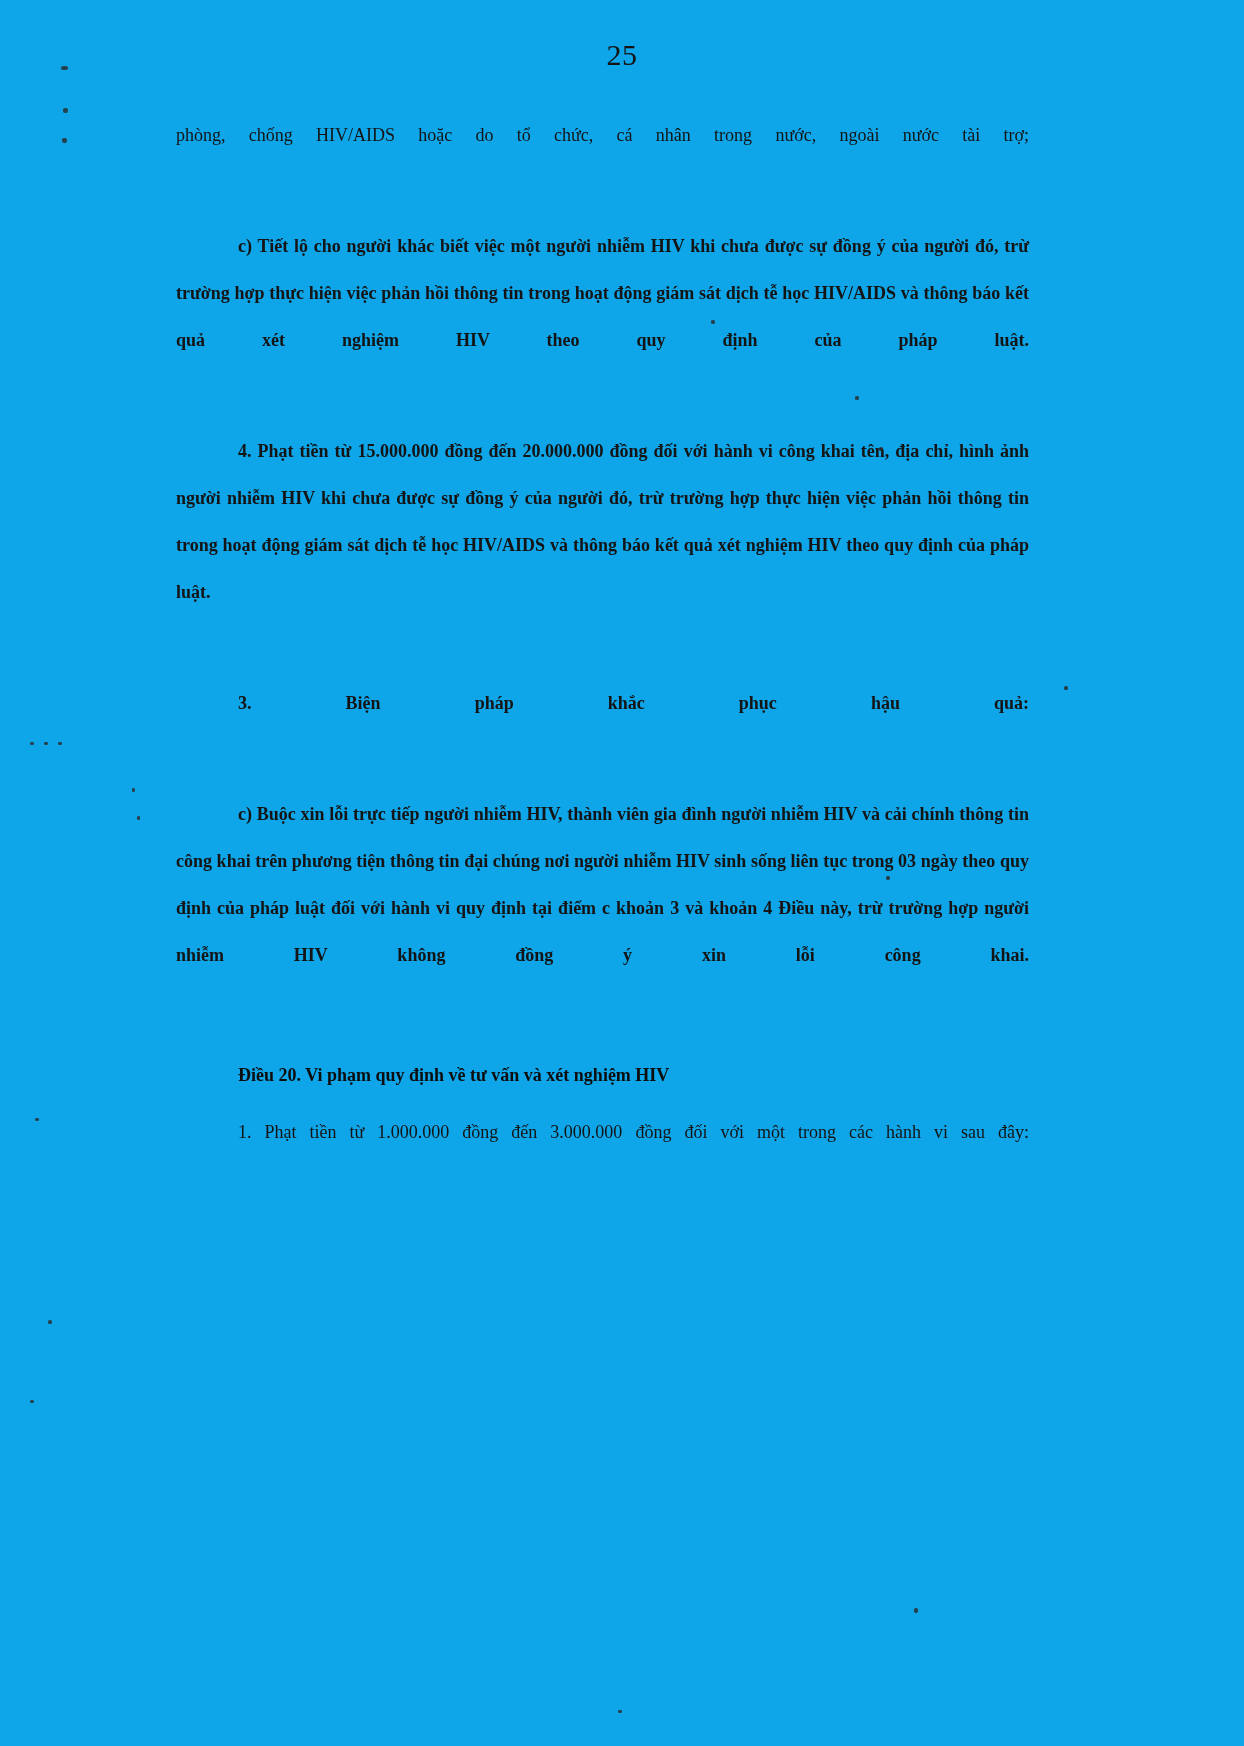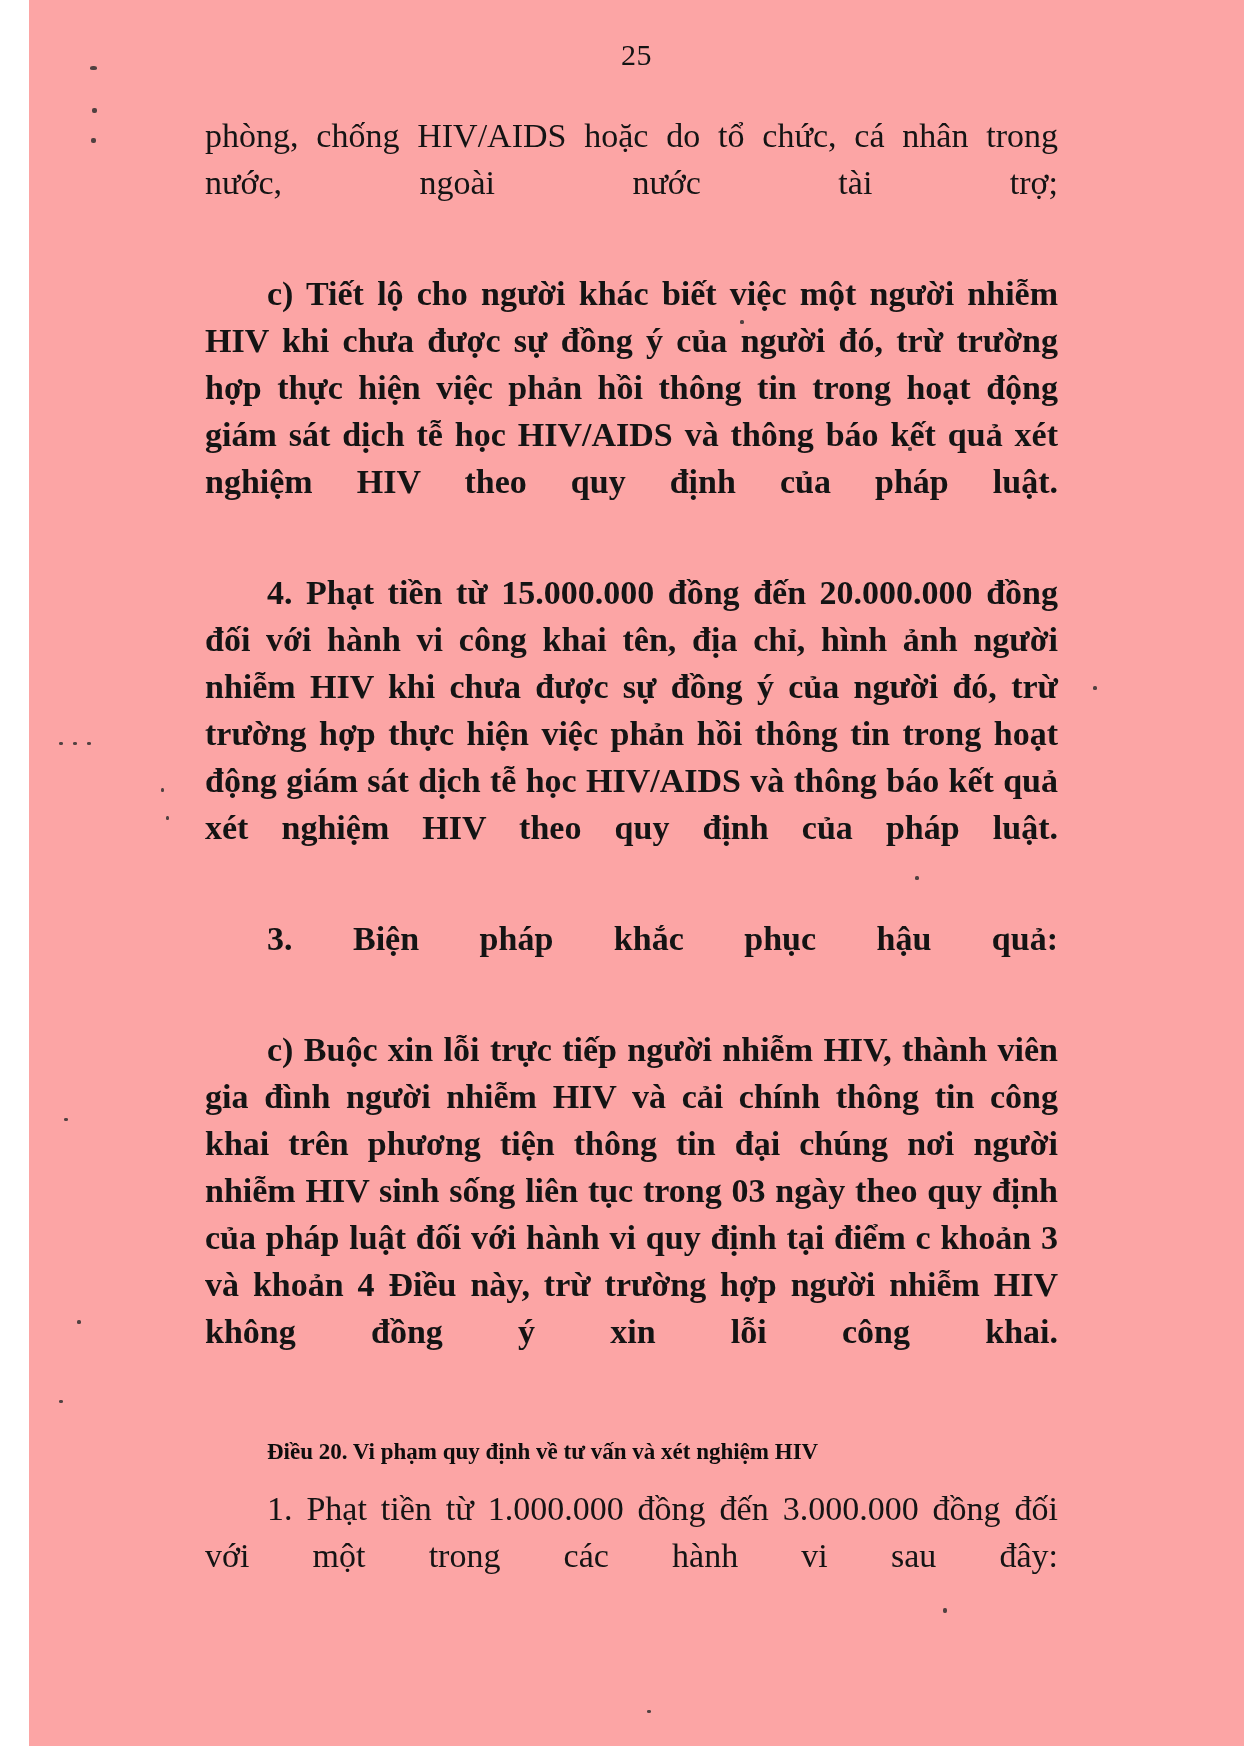--- a/index.html
+++ b/index.html
@@ -13,22 +13,21 @@
     height: 1746px;
     position: relative;
     font-family: "Liberation Serif", "DejaVu Serif", serif;
     color: #1a1a1a;
     overflow: hidden;
   }
 
   .page {
     position: absolute;
     inset: 0;
-    background: #fca5a5;
-    margin-left: 29px;
+    background: #0ea5e9;
   }
 
   
   .scan-speck {
     position: absolute;
     background: #2b2b2b;
     border-radius: 40%;
     opacity: 0.82;
     pointer-events: none;
   }
@@ -46,40 +45,40 @@
 
   .content {
     position: absolute;
     left: 176px;
     top: 112px;
     width: 853px;
   }
 
   p.para {
     margin: 0 0 4px 0;
-    font-size: 34px;
+    font-size: 18px;
     line-height: 47px;
     text-align: justify;
     text-justify: inter-word;
     color: #141414;
     -webkit-font-smoothing: none;
   }
 
   p.para.indent {
     text-indent: 62px;
   }
 
   p.para.gap {
     margin-top: 17px;
     font-weight: bold;
   }
 
   p.heading {
     margin: 26px 0 10px 0;
-    font-size: 23px;
+    font-size: 18px;
     line-height: 47px;
     font-weight: bold;
     text-indent: 62px;
     text-align: left;
     color: #0d0d0d;
   }
 
   
   p.para::after {
     content: "";

